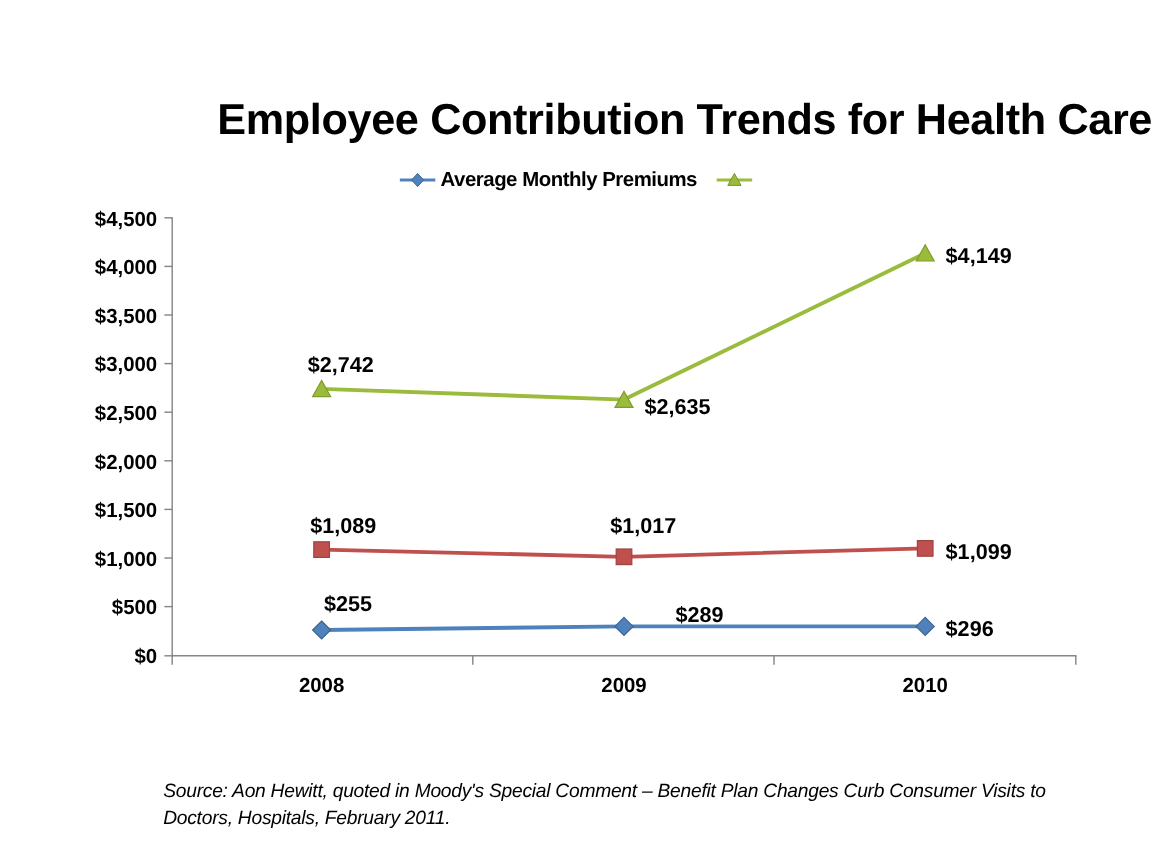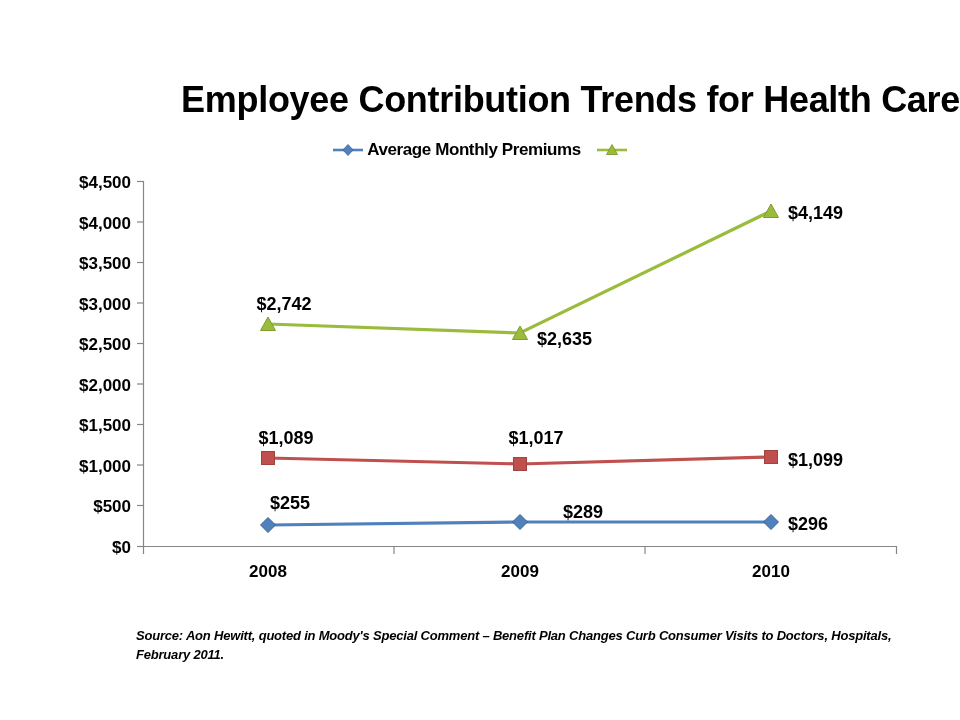--- a/index.html
+++ b/index.html
@@ -91,25 +91,25 @@
     stroke-width: 1.2;
     fill: none;
   }
   .tick-mark {
     stroke: #868686;
     stroke-width: 1.2;
   }
   #source-note {
     position: absolute;
     left: 136px;
-    top: 627px;
+    top: 648px;
     width: 760px;
-    font-size: 13px;
+    font-size: 16px;
     font-style: italic;
-    font-weight: bold;
+    font-weight: normal;
     line-height: 1.45;
     color: #000000;
     letter-spacing: -0.2px;
   }
 </style>
 </head>
 <body>
 
 <div id="chart-root">
 

